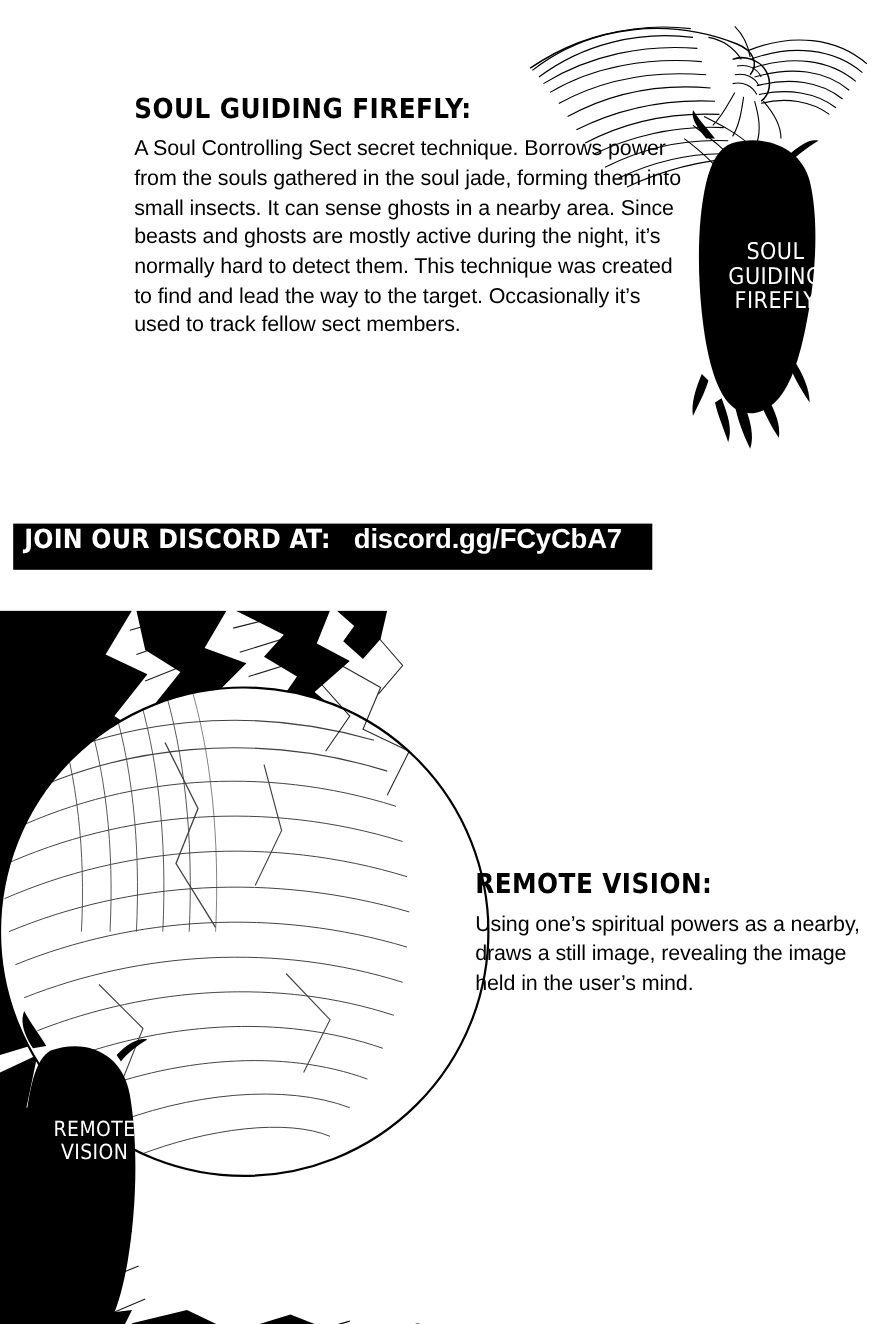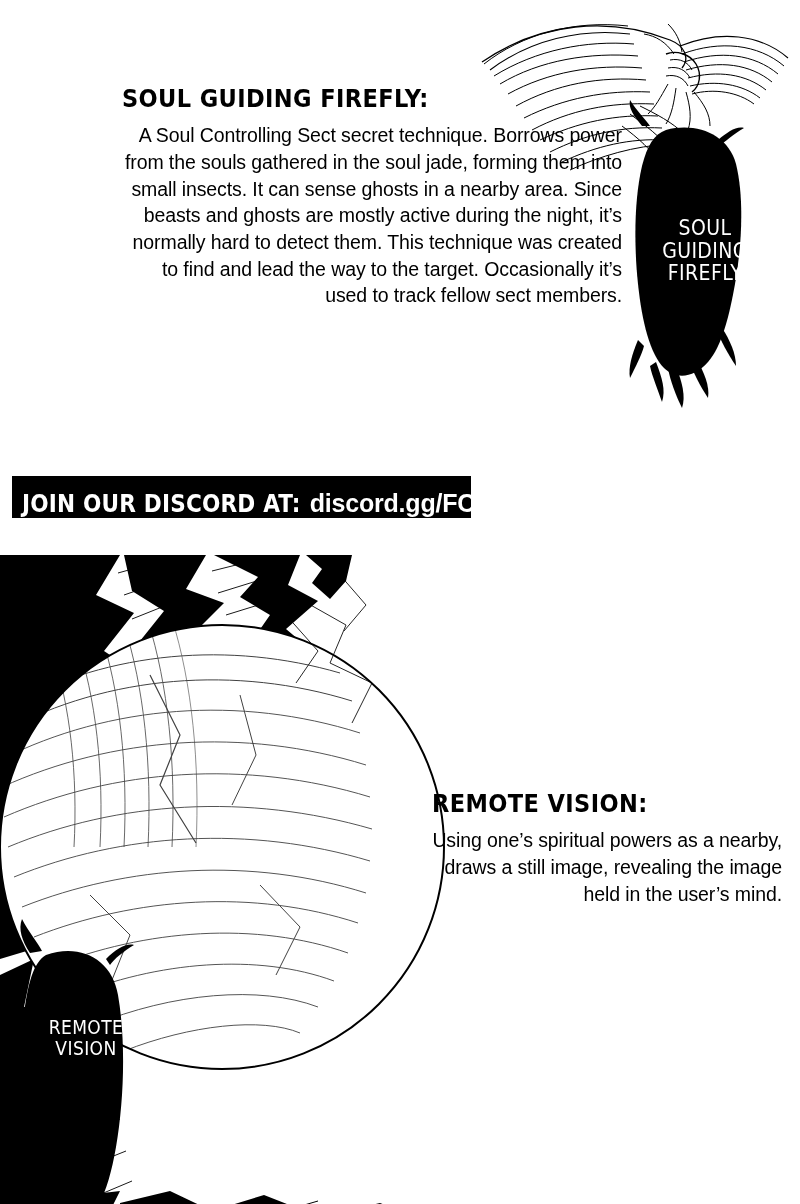--- a/index.html
+++ b/index.html
@@ -53,21 +53,20 @@
     color: #000;
   }
 
   .tech-body {
     font-family: "Liberation Sans", sans-serif;
     font-size: 19.5px;
     line-height: 1.37;
     letter-spacing: -0.1px;
     margin: 0;
     color: #000;
-    text-align: right;
   }
 
   
   .firefly-art {
     position: absolute;
     left: 470px;
     top: 10px;
     width: 330px;
     height: 440px;
     pointer-events: none;
@@ -91,44 +90,44 @@
     width: 100px;
     font-size: 21px;
     z-index: 5;
   }
 
   
   .discord-bar {
     position: absolute;
     left: 12px;
     top: 476px;
-    width: 459px;
+    width: 581px;
     height: 42px;
     background: #000000;
     display: flex;
-    align-items: flex-end;
+    align-items: flex-start;
     padding: 0 10px;
     box-sizing: border-box;
   }
   .discord-join {
     color: #ffffff;
     font-family: "DejaVu Sans Condensed", "Liberation Sans", sans-serif;
     font-weight: bold;
     font-size: 24px;
     letter-spacing: 0.2px;
     text-transform: uppercase;
     white-space: nowrap;
   }
   .discord-link {
     color: #ffffff;
     font-family: "Liberation Sans", sans-serif;
     font-weight: bold;
     font-size: 25px;
     letter-spacing: -0.2px;
-    margin-left: 9px;
+    margin-left: 21px;
     white-space: nowrap;
   }
 
   
   .panel-bottom {
     position: absolute;
     left: 0;
     top: 555px;
     width: 800px;
     height: 676px;

